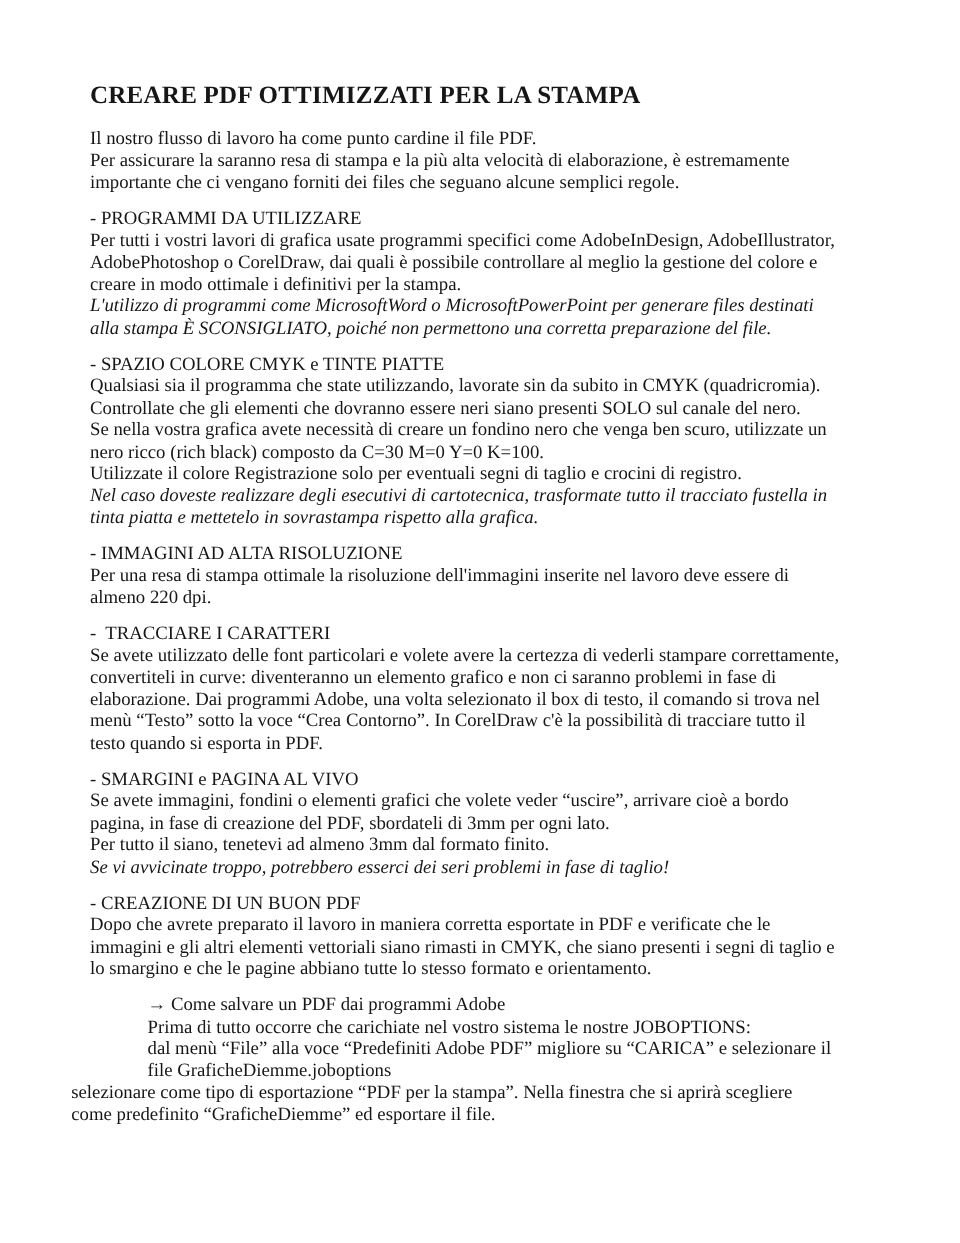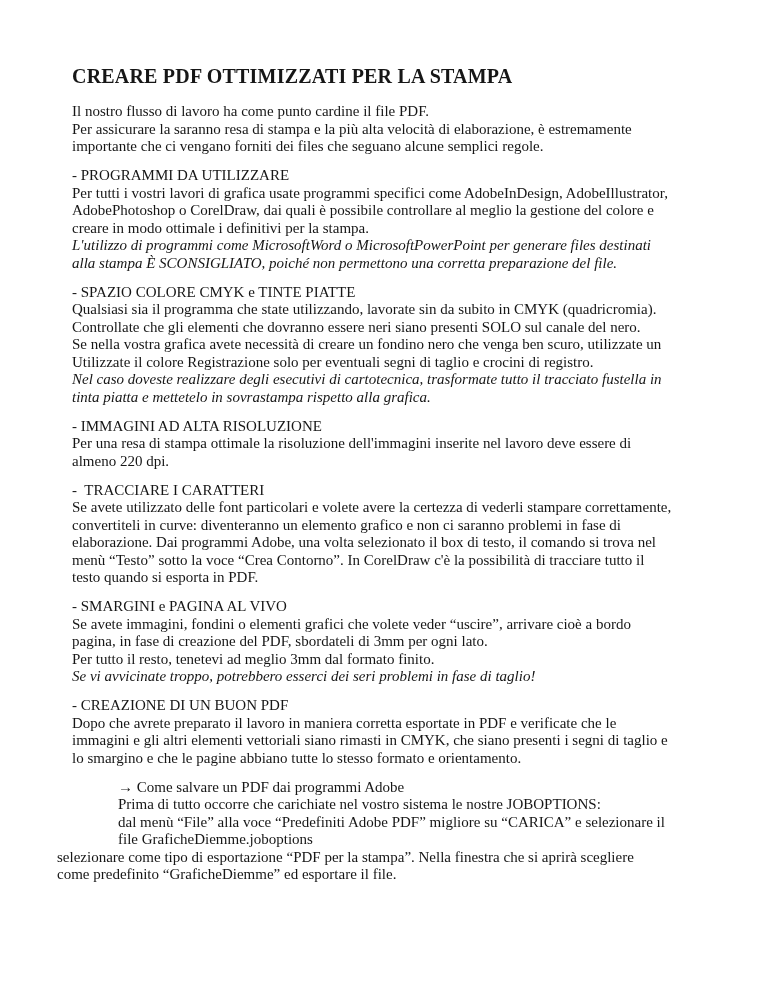--- a/index.html
+++ b/index.html
@@ -54,39 +54,40 @@
       <div class="line">Per tutti i vostri lavori di grafica usate programmi specifici come AdobeInDesign, AdobeIllustrator,</div>
       <div class="line">AdobePhotoshop o CorelDraw, dai quali è possibile controllare al meglio la gestione del colore e</div>
       <div class="line">creare in modo ottimale i definitivi per la stampa.</div>
       <div class="line italic">L'utilizzo di programmi come MicrosoftWord o MicrosoftPowerPoint per generare files destinati</div>
       <div class="line italic">alla stampa È SCONSIGLIATO, poiché non permettono una corretta preparazione del file.</div>
       <div class="gap"></div>
       <div class="line">- SPAZIO COLORE CMYK e TINTE PIATTE</div>
       <div class="line">Qualsiasi sia il programma che state utilizzando, lavorate sin da subito in CMYK (quadricromia).</div>
       <div class="line">Controllate che gli elementi che dovranno essere neri siano presenti SOLO sul canale del nero.</div>
       <div class="line">Se nella vostra grafica avete necessità di creare un fondino nero che venga ben scuro, utilizzate un</div>
+      <div class="line">nero ricco (rich black) composto da C=30 M=0 Y=0 K=100.</div>
       <div class="line">Utilizzate il colore Registrazione solo per eventuali segni di taglio e crocini di registro.</div>
       <div class="line italic">Nel caso doveste realizzare degli esecutivi di cartotecnica, trasformate tutto il tracciato fustella in</div>
       <div class="line italic">tinta piatta e mettetelo in sovrastampa rispetto alla grafica.</div>
       <div class="gap"></div>
       <div class="line">- IMMAGINI AD ALTA RISOLUZIONE</div>
       <div class="line">Per una resa di stampa ottimale la risoluzione dell'immagini inserite nel lavoro deve essere di</div>
       <div class="line">almeno 220 dpi.</div>
       <div class="gap"></div>
       <div class="line">-  TRACCIARE I CARATTERI</div>
       <div class="line">Se avete utilizzato delle font particolari e volete avere la certezza di vederli stampare correttamente,</div>
       <div class="line">convertiteli in curve: diventeranno un elemento grafico e non ci saranno problemi in fase di</div>
       <div class="line">elaborazione. Dai programmi Adobe, una volta selezionato il box di testo, il comando si trova nel</div>
       <div class="line">menù “Testo” sotto la voce “Crea Contorno”. In CorelDraw c'è la possibilità di tracciare tutto il</div>
       <div class="line">testo quando si esporta in PDF.</div>
       <div class="gap"></div>
       <div class="line">- SMARGINI e PAGINA AL VIVO</div>
       <div class="line">Se avete immagini, fondini o elementi grafici che volete veder “uscire”, arrivare cioè a bordo</div>
       <div class="line">pagina, in fase di creazione del PDF, sbordateli di 3mm per ogni lato.</div>
-      <div class="line">Per tutto il resto, tenetevi ad meglio 3mm dal formato finito.</div>
+      <div class="line">Per tutto il siano, tenetevi ad almeno 3mm dal formato finito.</div>
       <div class="line italic">Se vi avvicinate troppo, potrebbero esserci dei seri problemi in fase di taglio!</div>
       <div class="gap"></div>
       <div class="line">- CREAZIONE DI UN BUON PDF</div>
       <div class="line">Dopo che avrete preparato il lavoro in maniera corretta esportate in PDF e verificate che le</div>
       <div class="line">immagini e gli altri elementi vettoriali siano rimasti in CMYK, che siano presenti i segni di taglio e</div>
       <div class="line">lo smargino e che le pagine abbiano tutte lo stesso formato e orientamento.</div>
       <div class="gap"></div>
       <div class="line indent">→ Come salvare un PDF dai programmi Adobe</div>
       <div class="line indent">Prima di tutto occorre che carichiate nel vostro sistema le nostre JOBOPTIONS:</div>
       <div class="line indent">dal menù “File” alla voce “Predefiniti Adobe PDF” migliore su “CARICA” e selezionare il</div>

